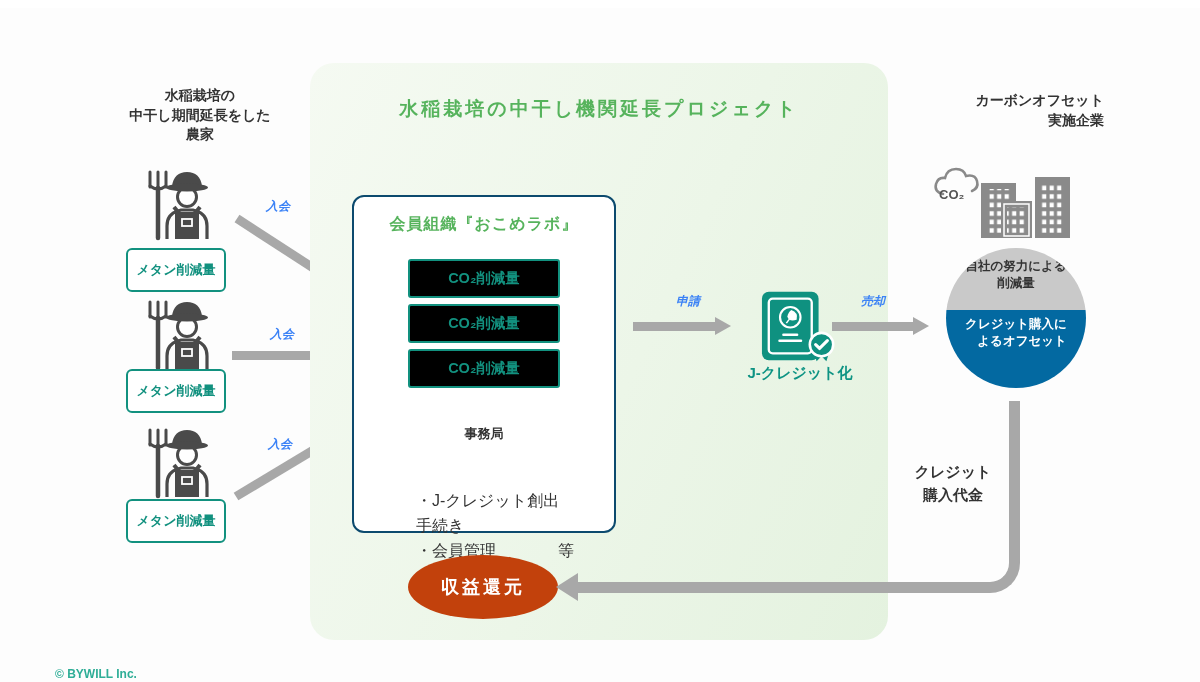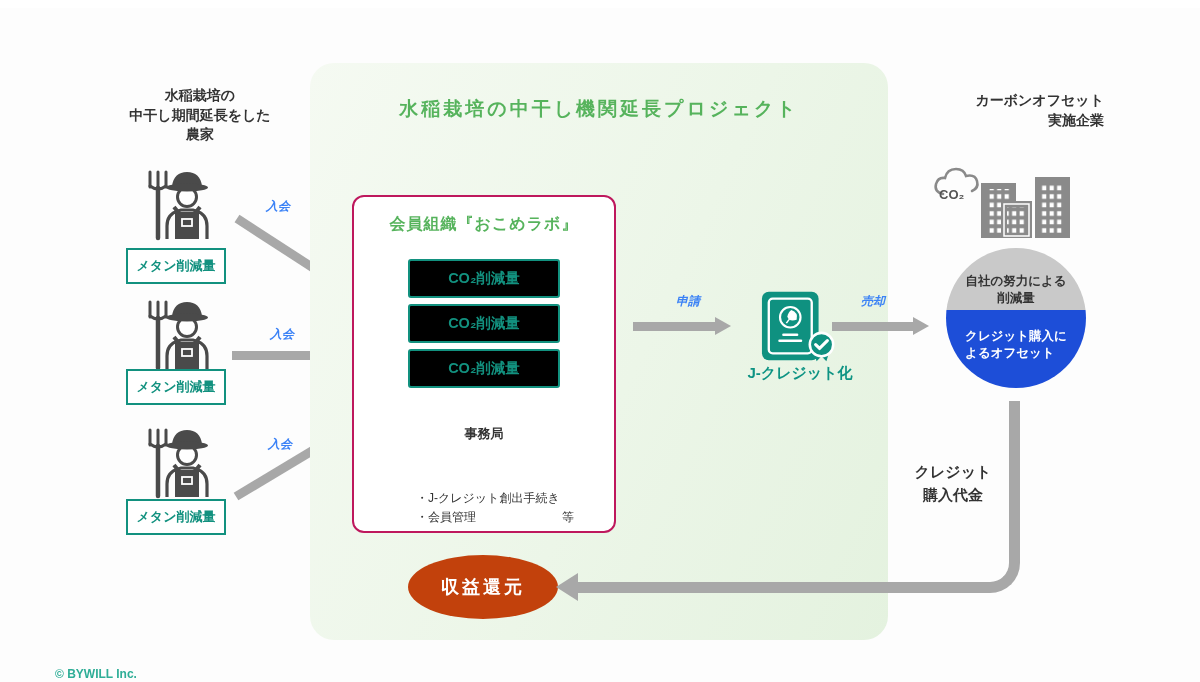--- a/index.html
+++ b/index.html
@@ -3,72 +3,72 @@
 <meta charset="utf-8">
 <style>
   * { margin:0; padding:0; box-sizing:border-box; }
   body { font-family:"Liberation Sans", sans-serif; background:#ffffff; }
   .stage { position:relative; width:1200px; height:682px; background:#fdfdfd; overflow:hidden;margin-top:8px; }
 
   
   .left-header { position:absolute; left:105px; top:78px; width:190px; text-align:center;
                  font-size:14px; font-weight:bold; line-height:1.4; color:#333; white-space:pre-line; }
   .farmer { position:absolute; left:138px; width:84px; height:82px; }
-  .badge-methane { position:absolute; left:126px; width:100px; height:36px; background:#ffffff;
-                   border:2px solid #12917F; border-radius:0; color:#12917F; font-size:13px;
+  .badge-methane { position:absolute; left:126px; width:100px; height:44px; background:#ffffff;
+                   border:2px solid #12917F; border-radius:6px; color:#12917F; font-size:13px;
                    font-weight:bold; display:flex; align-items:center; justify-content:center; white-space:nowrap; }
 
   
   .arrow { position:absolute; height:9px; background:#A8A8A8; }
   .arrow::after { content:''; position:absolute; right:-15px; top:-5px; width:0; height:0;
                   border-left:16px solid #A8A8A8; border-top:9.5px solid transparent; border-bottom:9.5px solid transparent; }
   .arrow-label { position:absolute; font-size:12px; font-weight:bold; color:#3b82f6; width:60px; text-align:center;font-style:italic; }
 
   
   .panel { position:absolute; left:310px; top:55px; width:578px; height:577px; border-radius:24px;
            background:linear-gradient(115deg,#f5faf2 0%, #ecf6e8 55%, #e4f2df 100%); }
   .panel-title { position:absolute; left:310px; top:88px; width:578px; text-align:center;
                  font-size:19px; font-weight:bold; letter-spacing:3px; color:#56B35C; }
 
   .member-box { position:absolute; left:352px; top:187px; width:264px; height:338px; background:#ffffff;
-                border:2px solid #be185d; border-radius:12px; }
+                border:2px solid #0c4a6e; border-radius:12px; }
   .member-title { position:absolute; left:0; top:17px; width:100%; text-align:center;
                   font-size:16px; font-weight:bold; color:#56B35C; letter-spacing:1px; }
   .co2-box { position:absolute; left:54px; width:152px; height:39px; background:#000000;
              border:2px solid #12917F; border-radius:3px; color:#12917F; font-size:14.5px; font-weight:bold;
              display:flex; align-items:center; justify-content:center; }
   .secretariat { position:absolute; left:0; top:228px; width:100%; text-align:center;
                  font-size:13px; font-weight:bold; color:#333; }
   .logo-row { position:absolute; left:0; top:246px; width:100%; display:flex; align-items:center;
               justify-content:center; gap:8px; }
   .logo-text { font-size:27px; font-weight:bold; color:#2C3944; letter-spacing:1px; }
-  .duties { position:absolute; left:62px; top:292px; width:158px; font-size:12px; color:#333; line-height:1.55; }
+  .duties { position:absolute; left:62px; top:292px; width:158px; font-size:16px; color:#333; line-height:1.55; }
   .duties .row2 { display:flex; justify-content:space-between; }
 
   .profit-oval { position:absolute; left:408px; top:547px; width:150px; height:64px; border-radius:50%;
                  background:#c2410c; color:#ffffff; font-size:18px; font-weight:bold; letter-spacing:3px;
                  display:flex; align-items:center; justify-content:center; }
 
   
   .jcredit-label { position:absolute; left:725px; top:356px; width:150px; text-align:center;
                    font-size:15px; font-weight:bold; color:#0D9383; }
   .cert-icon { position:absolute; left:760px; top:281px; }
 
   
   .right-header { position:absolute; left:908px; top:83px; width:196px; text-align:right;
                   font-size:14px; font-weight:bold; line-height:1.4; color:#333; white-space:pre-line; }
   .buildings { position:absolute; left:928px; top:150px; }
   .offset-circle { position:absolute; left:946px; top:240px; width:140px; height:140px; border-radius:50%;
                    overflow:hidden; display:flex; flex-direction:column; }
   .circle-top { flex:0 0 62px; background:#C9C9C9; color:#333; font-size:12.5px; font-weight:bold;
                 display:flex; align-items:flex-end; justify-content:center; text-align:center;
-                white-space:pre-line; line-height:1.35; padding-bottom:3px; }
-  .circle-bottom { flex:1; background:#1d4ed8; color:#ffffff; font-size:12.5px; font-weight:bold;
-                   display:flex; align-items:flex-start; justify-content:center; text-align:left;
-                   white-space:pre-line; line-height:1.35; padding-top:18px; }
+                white-space:pre-line; line-height:1.35; padding-bottom:18px; }
+  .circle-bottom { flex:1; background:#0369a1; color:#ffffff; font-size:12.5px; font-weight:bold;
+                   display:flex; align-items:flex-start; justify-content:center; text-align:right;
+                   white-space:pre-line; line-height:1.35; padding-top:6px; }
   .purchase-label { position:absolute; left:903px; top:453px; width:100px; text-align:center;
                     font-size:15px; font-weight:bold; color:#333; line-height:1.5; white-space:pre-line; }
 
   
   .l-arrow { position:absolute; left:576px; top:393px; width:444px; height:192px;
              border-right:11px solid #A8A8A8; border-bottom:11px solid #A8A8A8;
              border-bottom-right-radius:30px; pointer-events:none; }
   .l-arrowhead { position:absolute; left:556px; top:565px; width:0; height:0;
                  border-top:14px solid transparent; border-bottom:14px solid transparent;
                  border-right:22px solid #A8A8A8; }

